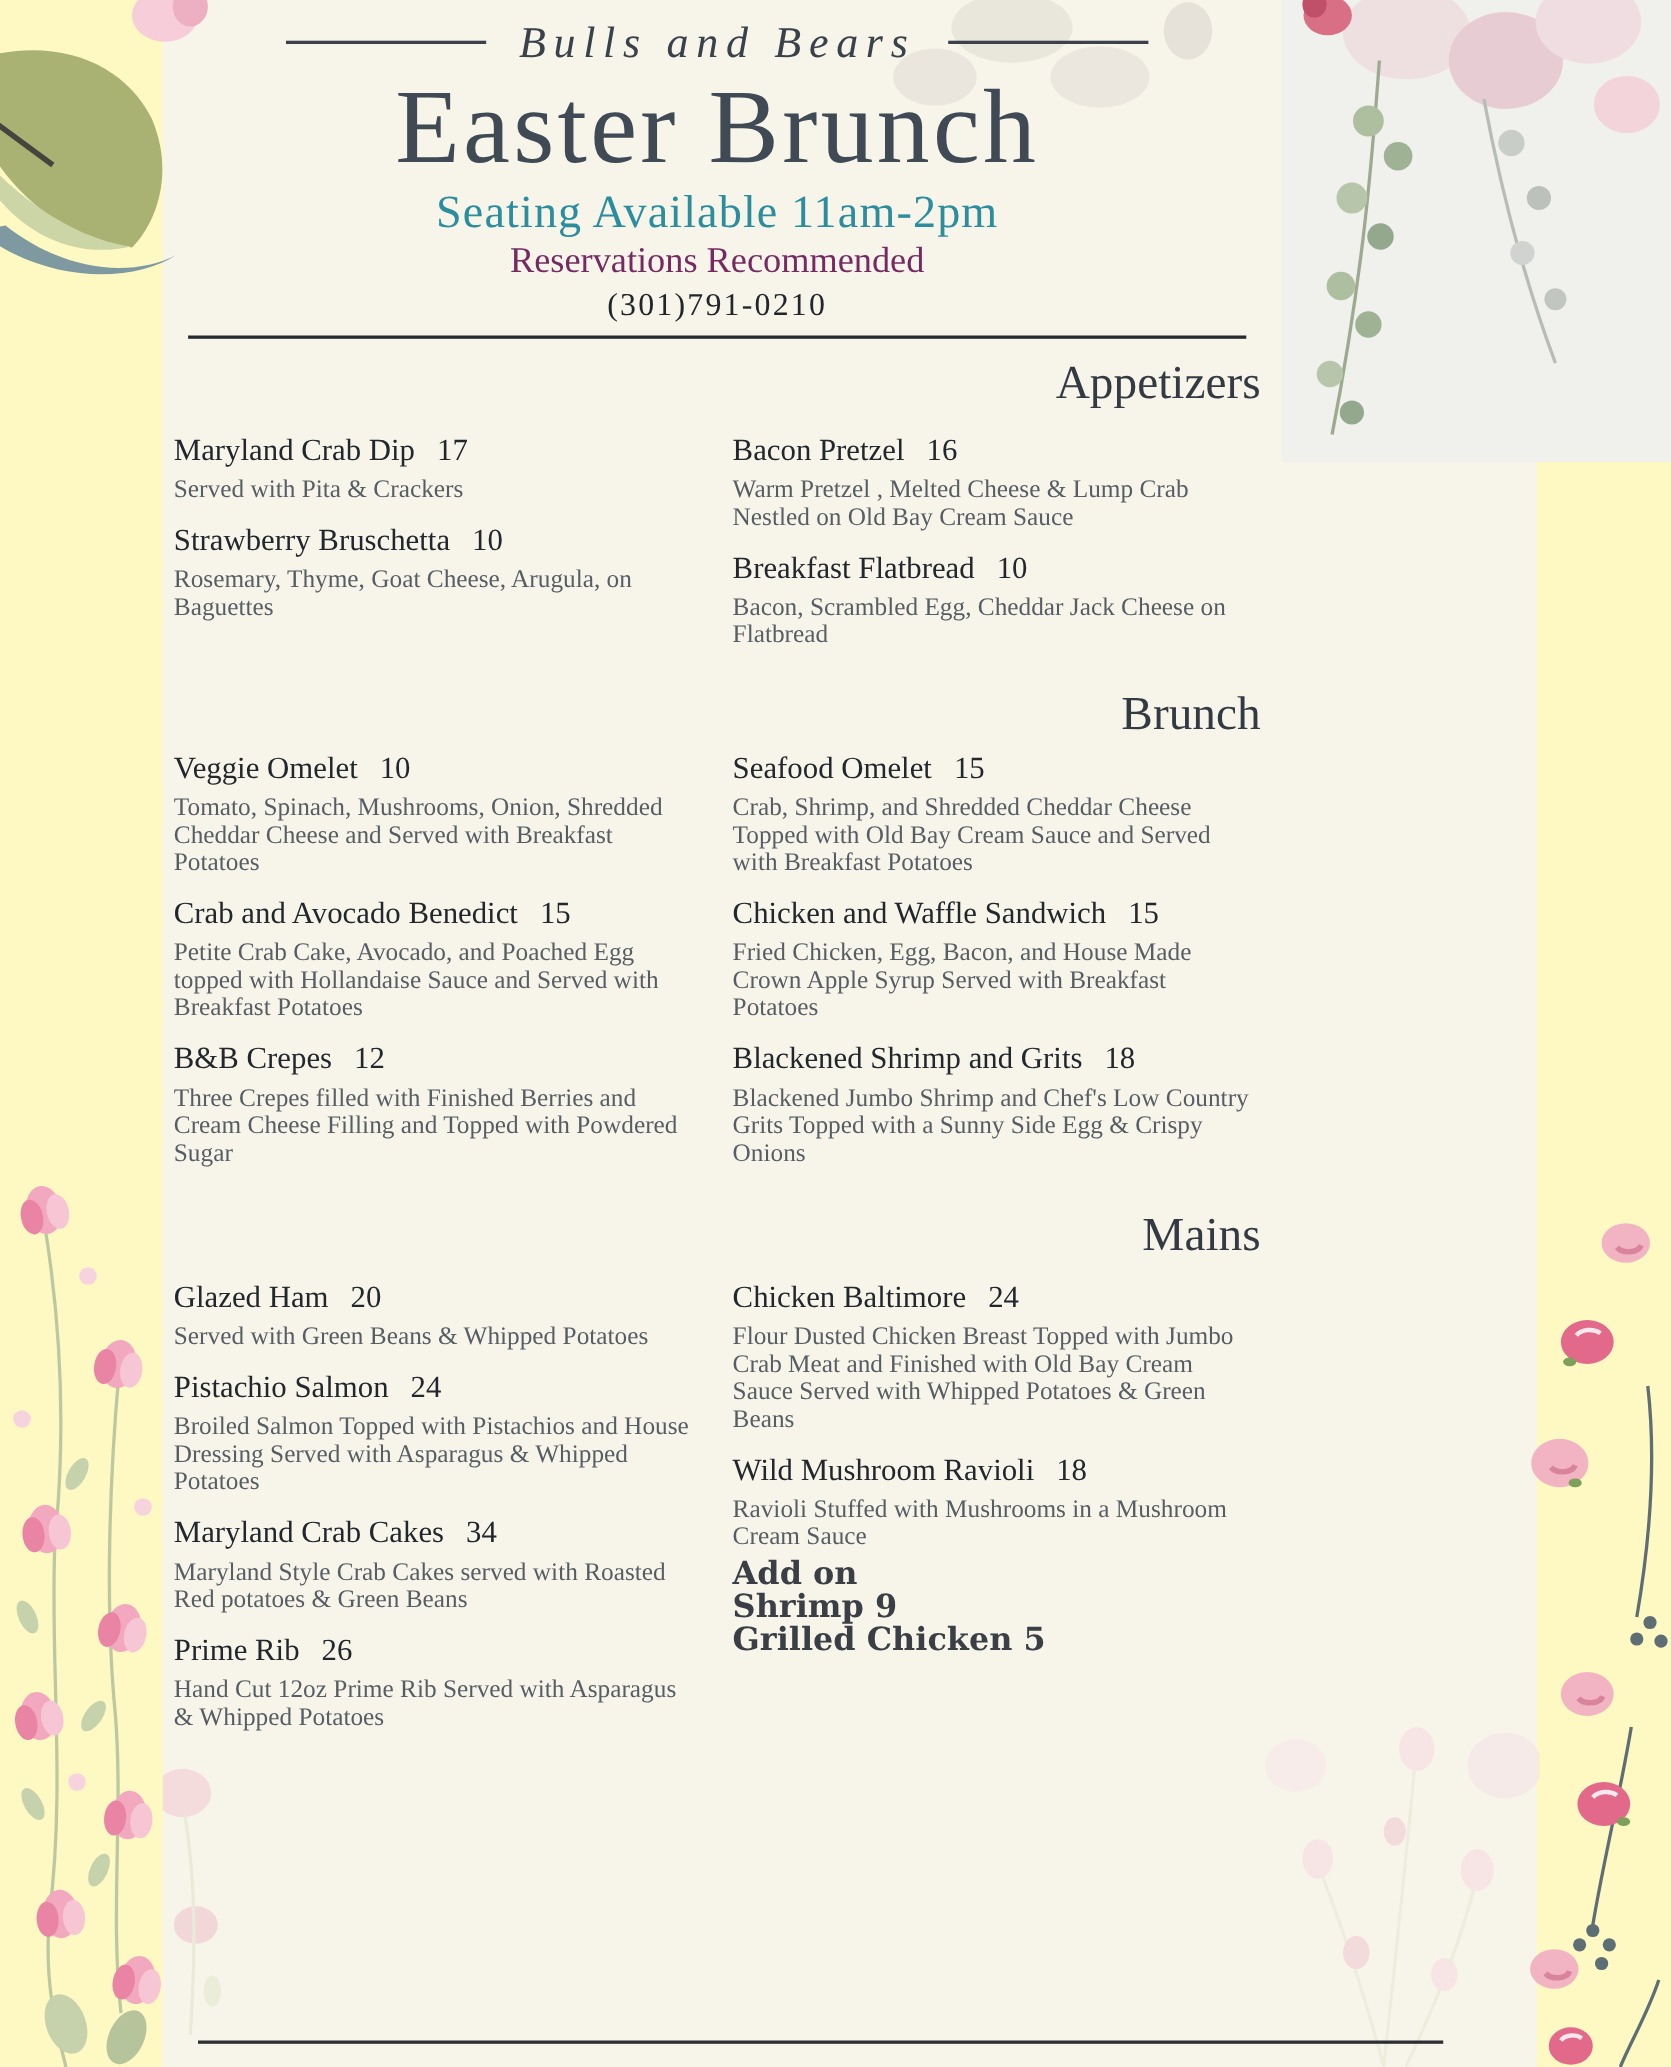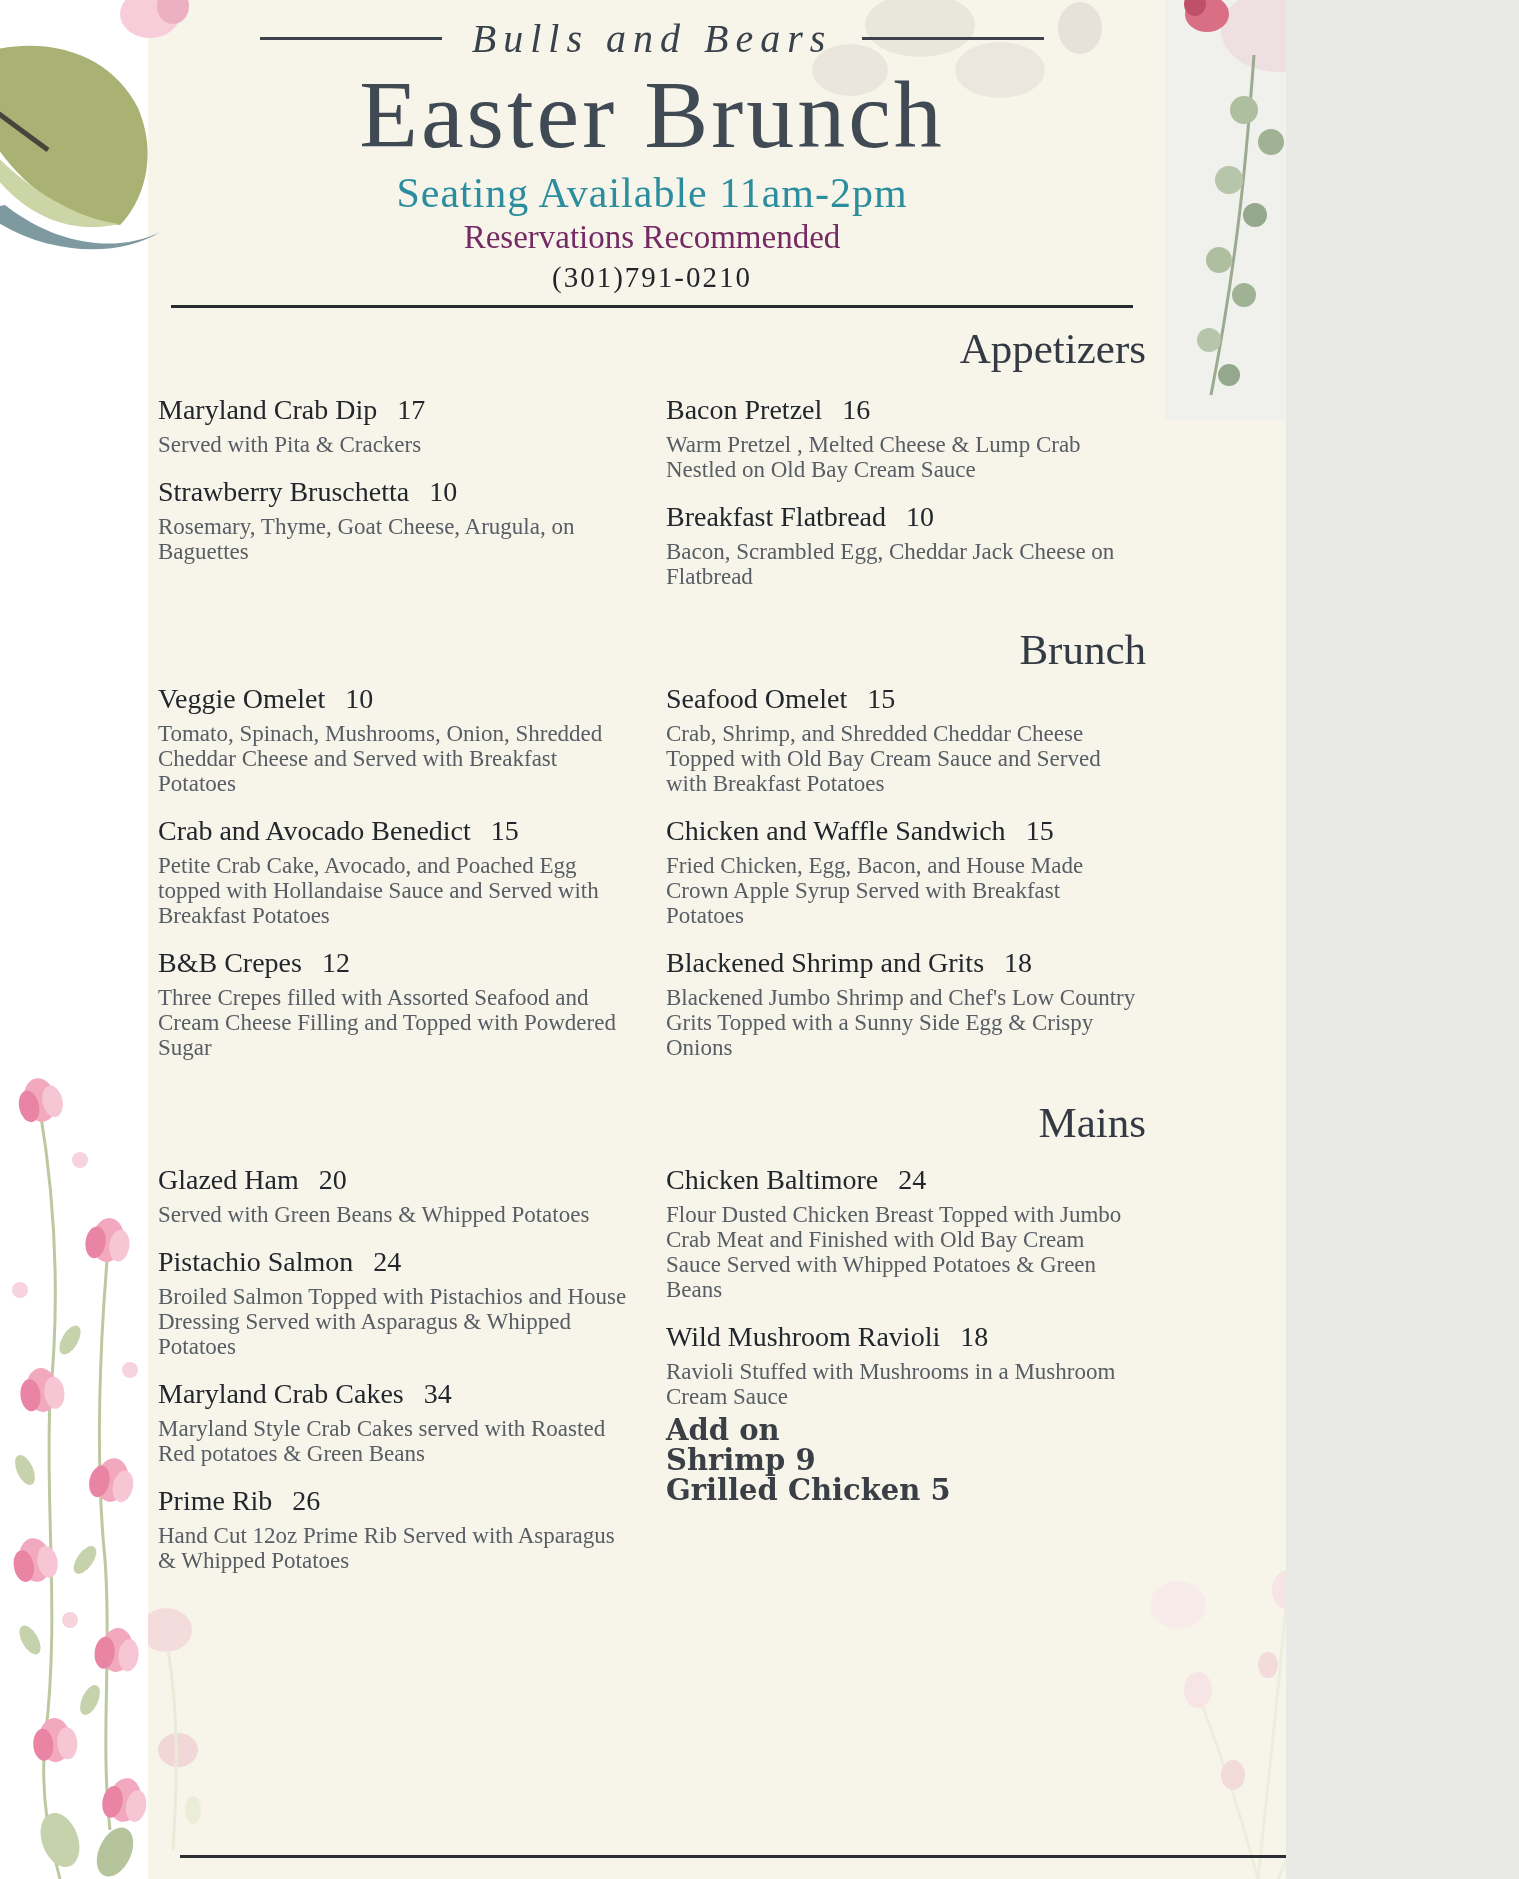--- a/index.html
+++ b/index.html
@@ -1,17 +1,17 @@
 <!DOCTYPE html>
 <html><head>
 <meta charset="utf-8">
 <style>
   html,body{margin:0;padding:0;}
   body{background:#e9e9e5;}
-  .page{position:relative;width:1286px;height:1879px;overflow:hidden;background:#ffffff;
+  .page{position:relative;width:1519px;height:1879px;overflow:hidden;background:#fef9c3;
         font-family:"Liberation Serif","DejaVu Serif",serif;}
   .panel{position:absolute;left:148px;top:0;width:1249px;height:1879px;background:#f7f5e9;z-index:1;}
   .deco{position:absolute;z-index:2;pointer-events:none;}
   .menu{position:absolute;left:158px;top:0;width:988px;z-index:3;}
   .header{text-align:center;padding-top:10px;}
   .name-row{display:flex;align-items:center;justify-content:center;gap:30px;height:56px;}
   .dash{width:182px;height:3px;background:#3b424c;}
   .restaurant-name{font-style:italic;font-size:40px;letter-spacing:7px;color:#39414b;font-weight:400;margin:0;}
   .page-title{font-size:96px;letter-spacing:3px;color:#404a55;font-weight:400;margin:0;line-height:1.02;}
   .seating{font-size:42px;color:#2b8d9e;margin-top:5px;letter-spacing:1px;}
@@ -246,21 +246,21 @@
           <div class="item">
             <div class="item-title"><span>Veggie Omelet</span><span class="item-price">10</span></div>
             <div class="item-desc">Tomato, Spinach, Mushrooms, Onion, Shredded Cheddar Cheese and Served with Breakfast Potatoes</div>
           </div>
           <div class="item">
             <div class="item-title"><span>Crab and Avocado Benedict</span><span class="item-price">15</span></div>
             <div class="item-desc">Petite Crab Cake, Avocado, and Poached Egg topped with Hollandaise Sauce and Served with Breakfast Potatoes</div>
           </div>
           <div class="item">
             <div class="item-title"><span>B&amp;B Crepes</span><span class="item-price">12</span></div>
-            <div class="item-desc">Three Crepes filled with Assorted Seafood and Cream Cheese Filling and Topped with Powdered Sugar</div>
+            <div class="item-desc">Three Crepes filled with Finished Berries and Cream Cheese Filling and Topped with Powdered Sugar</div>
           </div>
         </div>
         <div class="col-right">
           <div class="item">
             <div class="item-title"><span>Seafood Omelet</span><span class="item-price">15</span></div>
             <div class="item-desc">Crab, Shrimp, and Shredded Cheddar Cheese Topped with Old Bay Cream Sauce and Served with Breakfast Potatoes</div>
           </div>
           <div class="item">
             <div class="item-title"><span>Chicken and Waffle Sandwich</span><span class="item-price">15</span></div>
             <div class="item-desc">Fried Chicken, Egg, Bacon, and House Made Crown Apple Syrup Served with Breakfast Potatoes</div>

